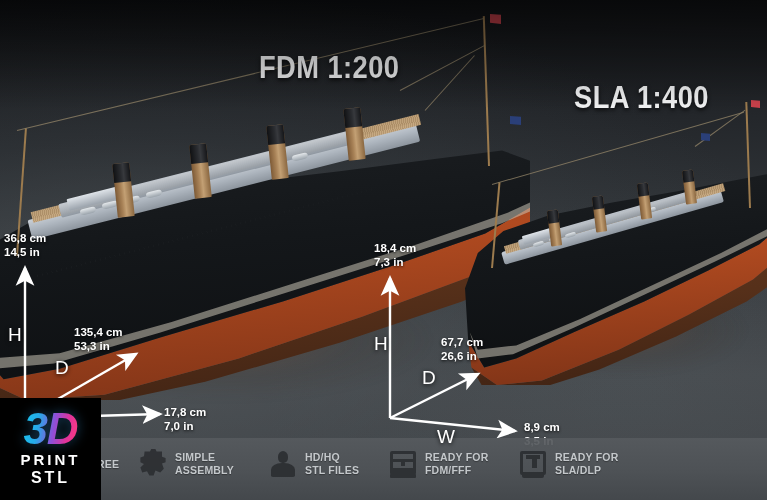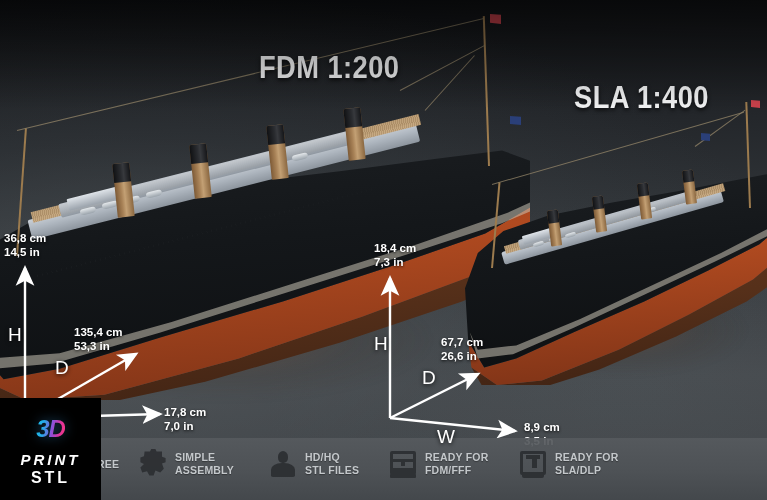--- a/index.html
+++ b/index.html
@@ -143,27 +143,27 @@
   .ic-printer.sla .post{position:absolute; left:46%; top:20%; width:5px; height:42%; background:#2b2e31; }
   .ic-printer.sla .arm {position:absolute; left:28%; top:20%; width:44%; height:4px; background:#2b2e31; }
 
   
   #logo {
     position:absolute; left:0; bottom:0; width:101px; height:102px;
     background:#000; display:flex; flex-direction:column;
     align-items:center; justify-content:center; gap:1px; z-index:40;
   }
   #logo .threeD {
-    font-size:24px; font-weight:bold; line-height:34px; font-style:italic;
+    font-size:44px; font-weight:bold; line-height:34px; font-style:italic;
     letter-spacing:-1px;
     background:linear-gradient(100deg,#16c8f0 0%,#27a9e8 28%,#8f4fd8 55%,#e0339b 78%,#ff3b7b 100%);
     -webkit-background-clip:text; background-clip:text; color:transparent;
     filter:drop-shadow(0 0 6px rgba(60,160,230,.45));
   }
-  #logo .l1 { color:#fff; font-size:15px; font-weight:bold; letter-spacing:3px; line-height:17px; margin-top:4px;font-style:italic; }
+  #logo .l1 { color:#fff; font-size:15px; font-weight:bold; letter-spacing:3px; line-height:17px; margin-top:4px; }
   #logo .l2 { color:#fff; font-size:16px; font-weight:bold; letter-spacing:3px; line-height:17px; }
 </style>
 </head>
 <body>
 
 <div id="stage">
 
   <div class="ship" style="left:-30px; top:100px; width:600px; height:300px;">
 
     <div class="reflection" style="left:40px; top:180px; width:420px; height:120px;"></div>

